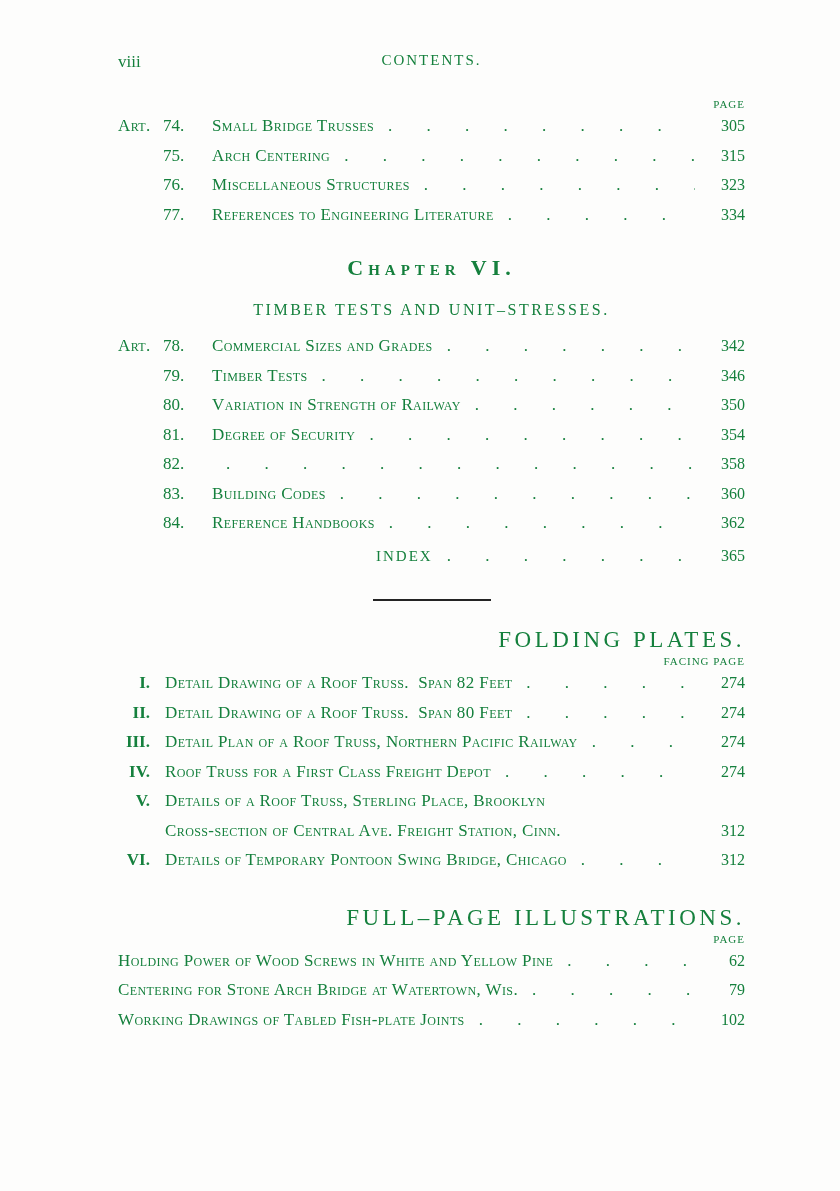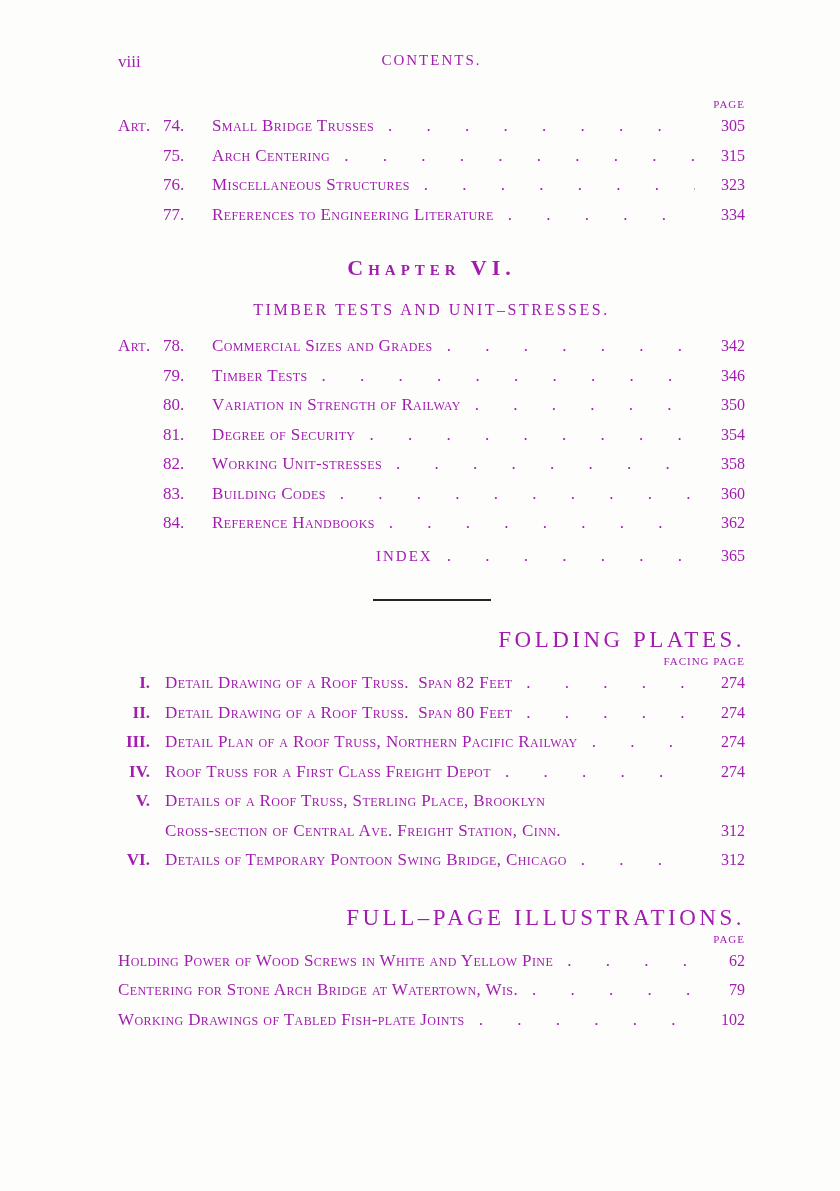--- a/index.html
+++ b/index.html
@@ -1,19 +1,19 @@
 <!DOCTYPE html>
 <html><head>
 <meta charset="utf-8">
 <style>
   html,body{margin:0;padding:0;background:#ffffff;}
   .page{
     width:840px;height:1191px;box-sizing:border-box;
     padding:50px 95px 0 118px;
-    background:#fdfdfc;color:#a21caf;
+    background:#fdfdfc;color:#15803d;
     font-family:"Liberation Serif","DejaVu Serif",serif;
     overflow:hidden;position:relative;
   }
   .pagehead{position:relative;height:24px;}
   .folio{position:absolute;left:0;top:2px;font-size:17px;}
   .running-head{position:absolute;left:0;right:0;top:2px;text-align:center;font-size:15px;letter-spacing:2px;}
   .collabel{text-align:right;font-size:11px;letter-spacing:1px;margin-top:24px;line-height:13px;}
   .collabel.tight{margin-top:2px;}
   .row{display:flex;align-items:baseline;font-size:17px;line-height:29.5px;}
   .sc{font-variant:small-caps;letter-spacing:0.4px;white-space:nowrap;}
@@ -104,21 +104,20 @@
       <div class="row">
         <span class="prefix sc"></span>
         <span class="num">81.</span>
         <span class="title sc">Degree of Security</span>
         <span class="dots"></span>
         <span class="pg">354</span>
       </div>
       <div class="row">
         <span class="prefix sc"></span>
         <span class="num">82.</span>
-        <span class="title sc">Working Unit-stresses</span>
         <span class="dots"></span>
         <span class="pg">358</span>
       </div>
       <div class="row">
         <span class="prefix sc"></span>
         <span class="num">83.</span>
         <span class="title sc">Building Codes</span>
         <span class="dots"></span>
         <span class="pg">360</span>
       </div>

